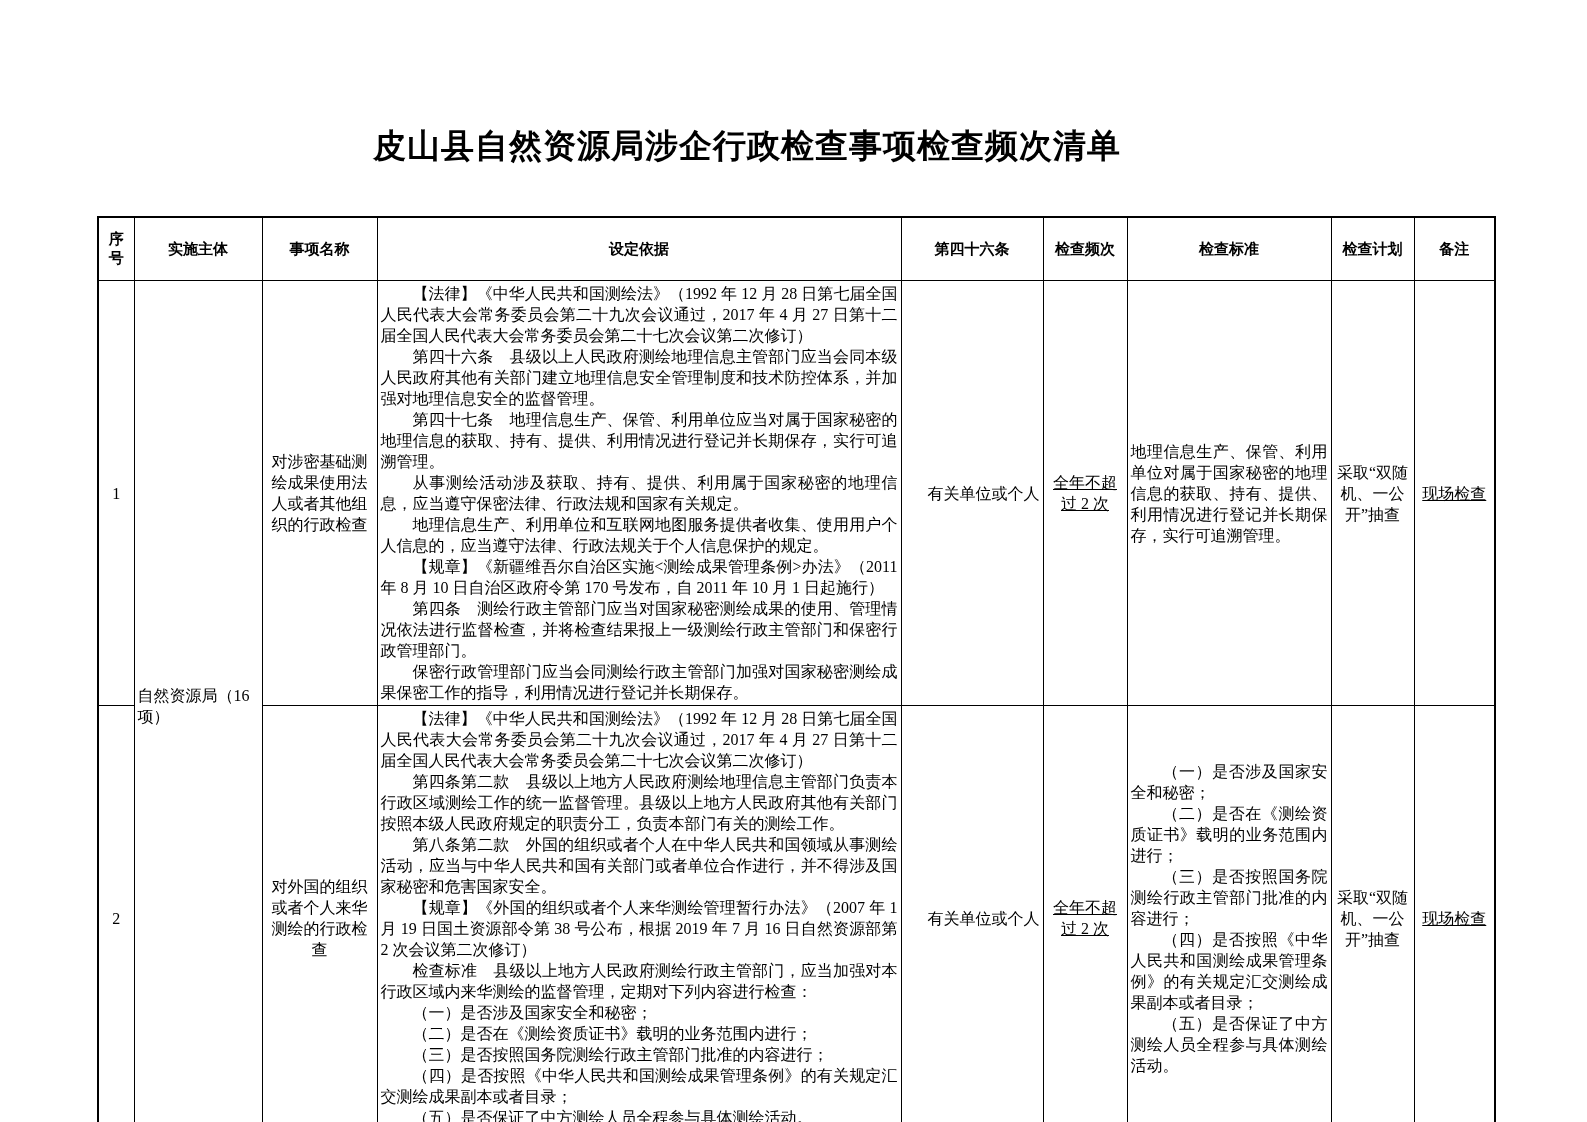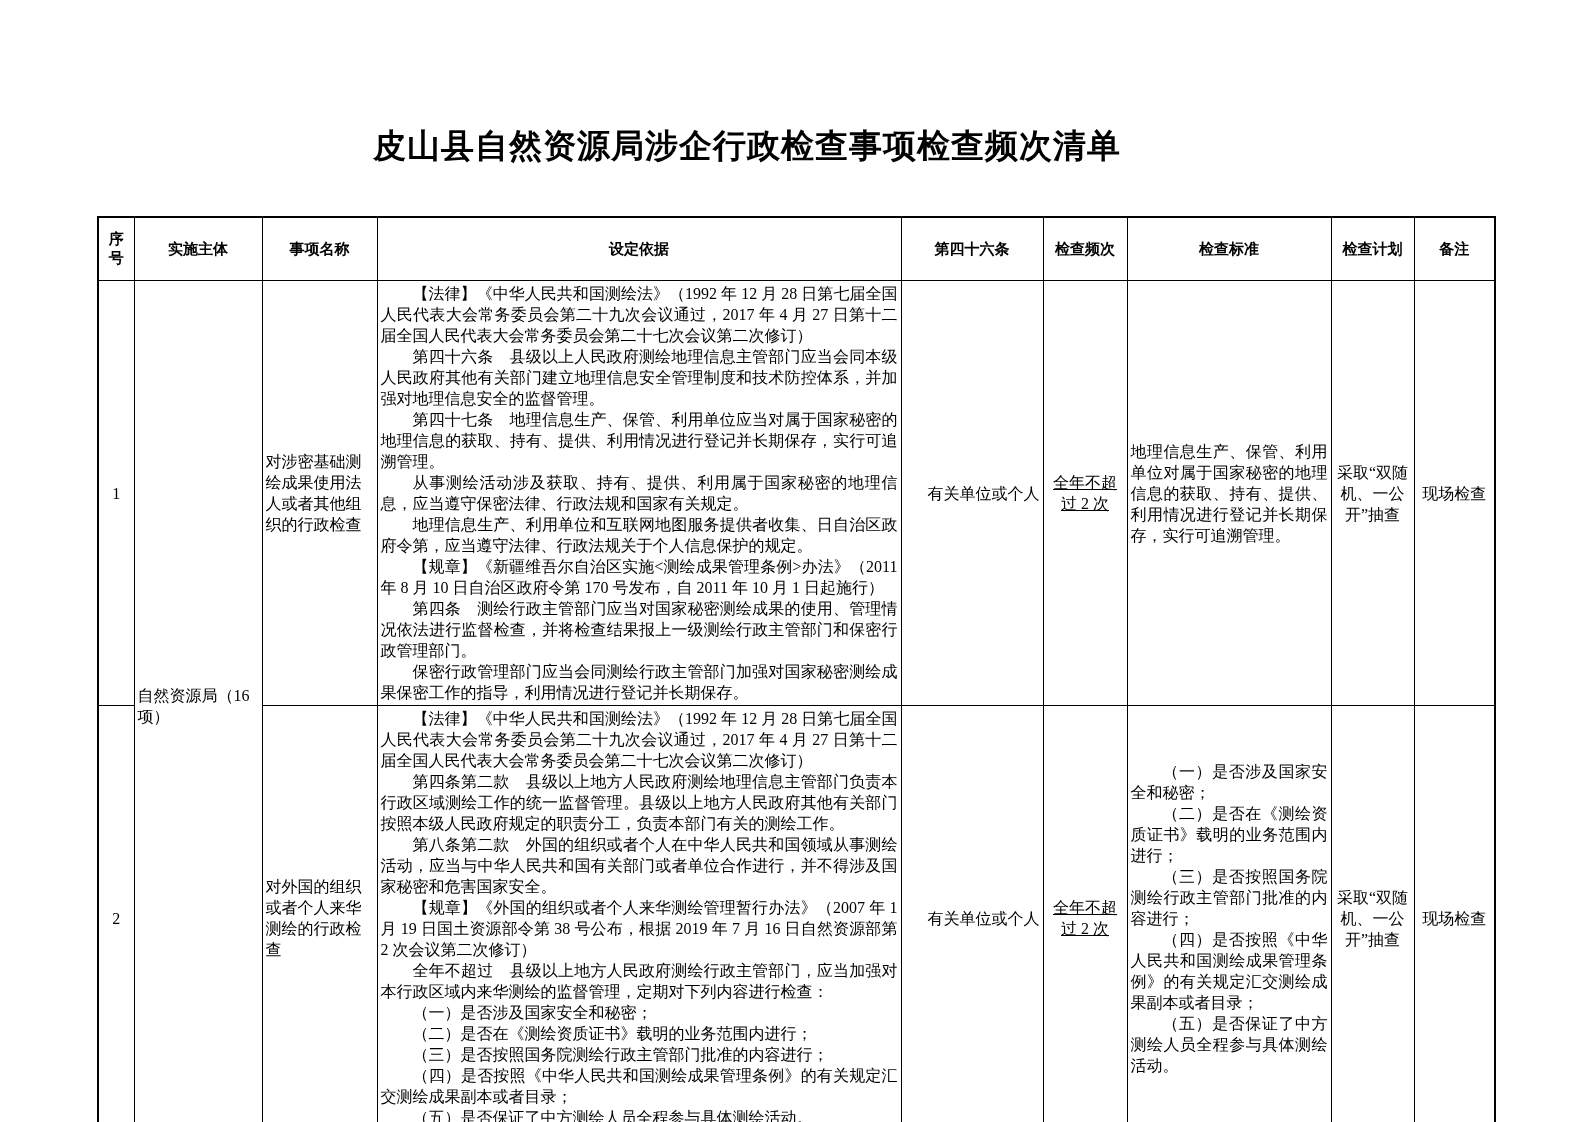--- a/index.html
+++ b/index.html
@@ -28,29 +28,29 @@
     vertical-align:middle;
     word-break:break-all;
   }
   .sheet th {
     font-size:15px; font-weight:bold; text-align:center; height:58px;
   }
   .sheet td { font-size:16px; line-height:21px; }
 
   .c-no     { text-align:center; }
   .c-impl   { text-align:left; }
-  .c-name   { text-align:left; }
+  .c-name   { text-align:center; }
   .c-basis  { vertical-align:top; text-align:justify; line-height:20.6px; }
   .c-basis p, .c-std p { margin:0; text-indent:2em; }
   .c-std    { text-align:justify; }
   .c-std.noindent p { text-indent:0; }
   .c-target { text-align:right; }
   .c-freq   { text-align:center;text-decoration:underline; }
   .c-plan   { text-align:center; }
-  .c-remark { text-align:center; }
+  .c-remark { text-align:center;text-decoration:underline; }
 </style>
 </head>
 <body>
 
 <div class="page">
 
   <div class="doc-title">皮山县自然资源局涉企行政检查事项检查频次清单</div>
 
   <table class="sheet">
     <colgroup>
@@ -80,42 +80,42 @@
     <tbody>
       <tr style="height:356px">
         <td class="c-no">1</td>
         <td class="c-impl" rowspan="2">自然资源局（16 项）</td>
         <td class="c-name">对涉密基础测绘成果使用法人或者其他组织的行政检查</td>
         <td class="c-basis">
             <p>【法律】《中华人民共和国测绘法》（1992 年 12 月 28 日第七届全国人民代表大会常务委员会第二十九次会议通过，2017 年 4 月 27 日第十二届全国人民代表大会常务委员会第二十七次会议第二次修订）</p>
             <p>第四十六条　县级以上人民政府测绘地理信息主管部门应当会同本级人民政府其他有关部门建立地理信息安全管理制度和技术防控体系，并加强对地理信息安全的监督管理。</p>
             <p>第四十七条　地理信息生产、保管、利用单位应当对属于国家秘密的地理信息的获取、持有、提供、利用情况进行登记并长期保存，实行可追溯管理。</p>
             <p>从事测绘活动涉及获取、持有、提供、利用属于国家秘密的地理信息，应当遵守保密法律、行政法规和国家有关规定。</p>
-            <p>地理信息生产、利用单位和互联网地图服务提供者收集、日自治区政府令第，应当遵守法律、行政法规关于个人信息保护的规定。</p>
+            <p>地理信息生产、利用单位和互联网地图服务提供者收集、使用用户个人信息的，应当遵守法律、行政法规关于个人信息保护的规定。</p>
             <p>【规章】《新疆维吾尔自治区实施&lt;测绘成果管理条例&gt;办法》（2011 年 8 月 10 日自治区政府令第 170 号发布，自 2011 年 10 月 1 日起施行）</p>
             <p>第四条　测绘行政主管部门应当对国家秘密测绘成果的使用、管理情况依法进行监督检查，并将检查结果报上一级测绘行政主管部门和保密行政管理部门。</p>
             <p>保密行政管理部门应当会同测绘行政主管部门加强对国家秘密测绘成果保密工作的指导，利用情况进行登记并长期保存。</p>
           </td>
         <td class="c-target">有关单位或个人</td>
         <td class="c-freq">全年不超过 2 次</td>
         <td class="c-std noindent">
             <p>地理信息生产、保管、利用单位对属于国家秘密的地理信息的获取、持有、提供、利用情况进行登记并长期保存，实行可追溯管理。</p>
           </td>
         <td class="c-plan">采取“双随机、一公开”抽查</td>
         <td class="c-remark">现场检查</td>
       </tr>
       <tr style="height:377px">
         <td class="c-no">2</td>
         <td class="c-name">对外国的组织或者个人来华测绘的行政检查</td>
         <td class="c-basis">
             <p>【法律】《中华人民共和国测绘法》（1992 年 12 月 28 日第七届全国人民代表大会常务委员会第二十九次会议通过，2017 年 4 月 27 日第十二届全国人民代表大会常务委员会第二十七次会议第二次修订）</p>
             <p>第四条第二款　县级以上地方人民政府测绘地理信息主管部门负责本行政区域测绘工作的统一监督管理。县级以上地方人民政府其他有关部门按照本级人民政府规定的职责分工，负责本部门有关的测绘工作。</p>
             <p>第八条第二款　外国的组织或者个人在中华人民共和国领域从事测绘活动，应当与中华人民共和国有关部门或者单位合作进行，并不得涉及国家秘密和危害国家安全。</p>
             <p>【规章】《外国的组织或者个人来华测绘管理暂行办法》（2007 年 1 月 19 日国土资源部令第 38 号公布，根据 2019 年 7 月 16 日自然资源部第 2 次会议第二次修订）</p>
-            <p>全年不超过　县级以上地方人民政府测绘行政主管部门，应当加强对本行政区域内来华测绘的监督管理，定期对下列内容进行检查：</p>
+            <p>检查标准　县级以上地方人民政府测绘行政主管部门，应当加强对本行政区域内来华测绘的监督管理，定期对下列内容进行检查：</p>
             <p>（一）是否涉及国家安全和秘密；</p>
             <p>（二）是否在《测绘资质证书》载明的业务范围内进行；</p>
             <p>（三）是否按照国务院测绘行政主管部门批准的内容进行；</p>
             <p>（四）是否按照《中华人民共和国测绘成果管理条例》的有关规定汇交测绘成果副本或者目录；</p>
             <p>（五）是否保证了中方测绘人员全程参与具体测绘活动。</p>
           </td>
         <td class="c-target">有关单位或个人</td>
         <td class="c-freq">全年不超过 2 次</td>
         <td class="c-std">
             <p>（一）是否涉及国家安全和秘密；</p>

